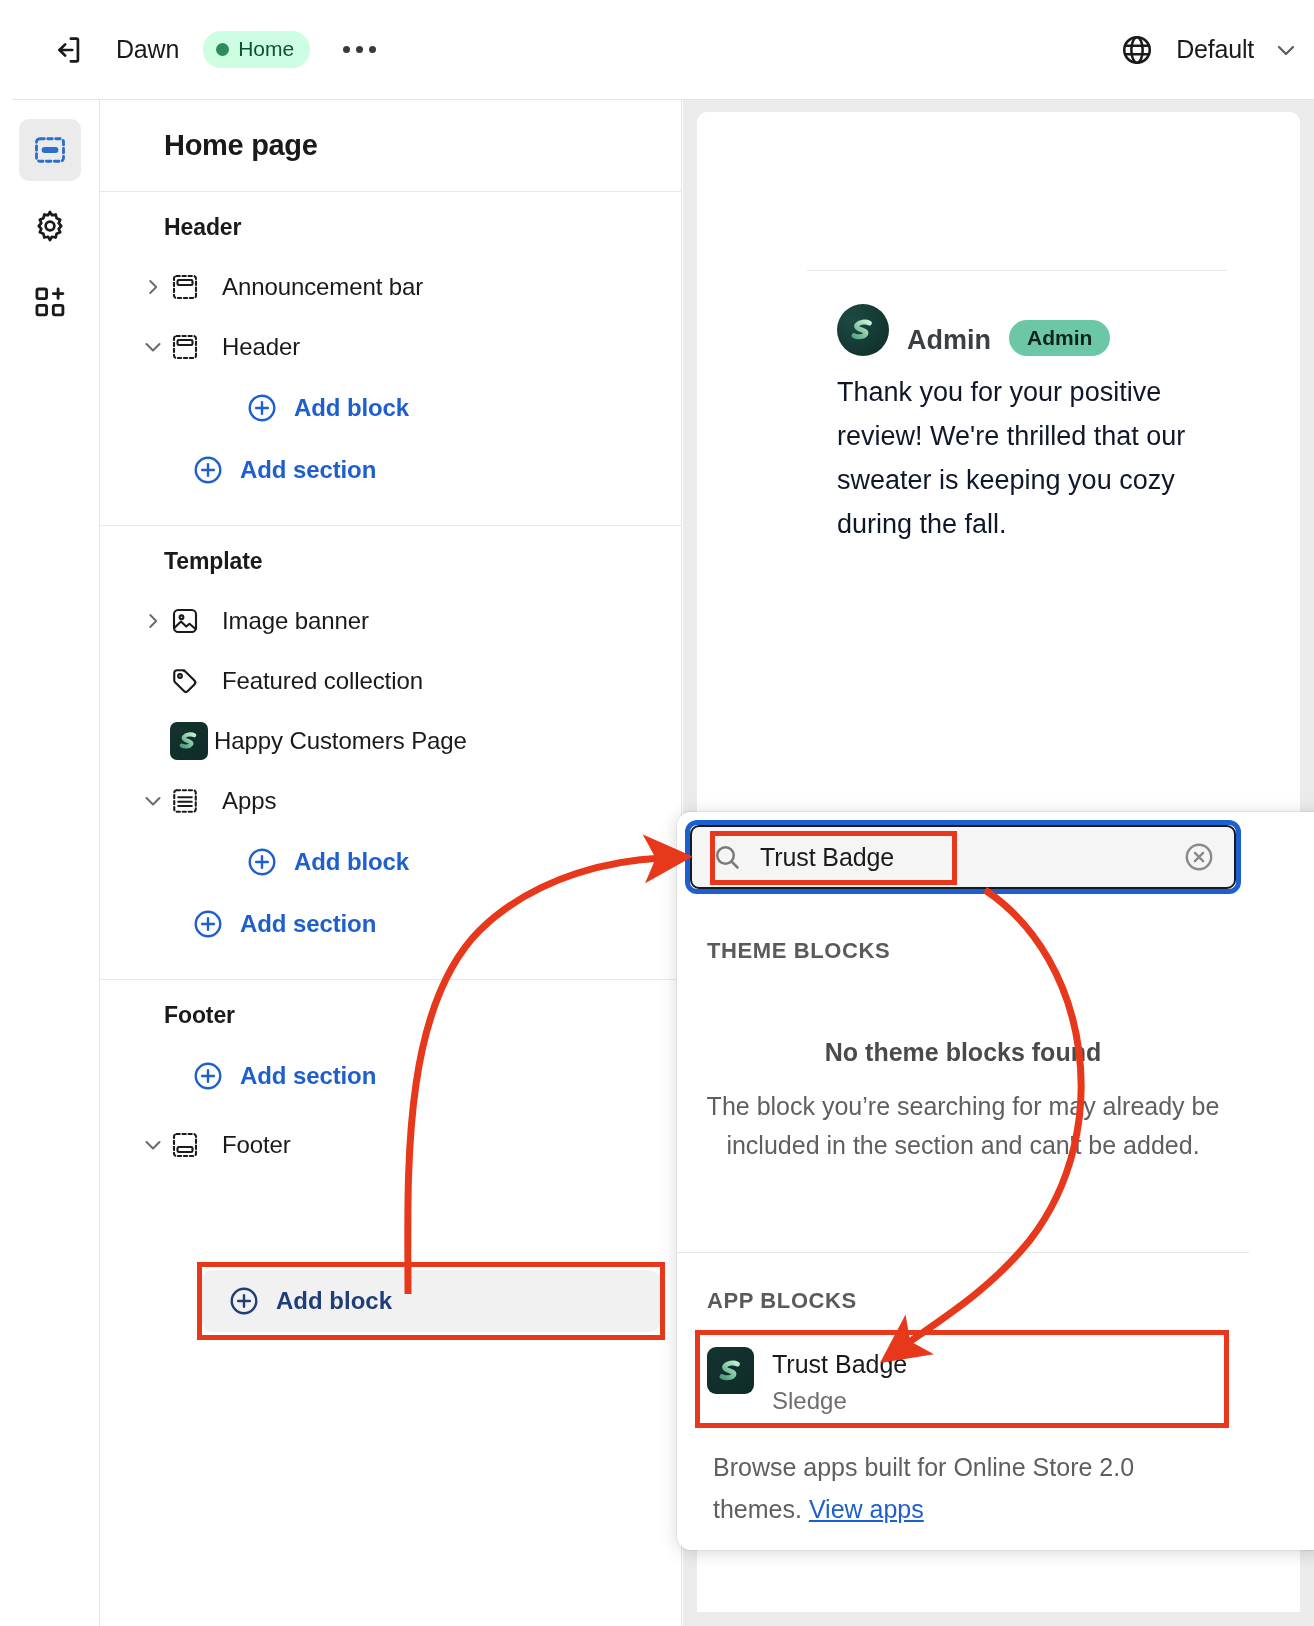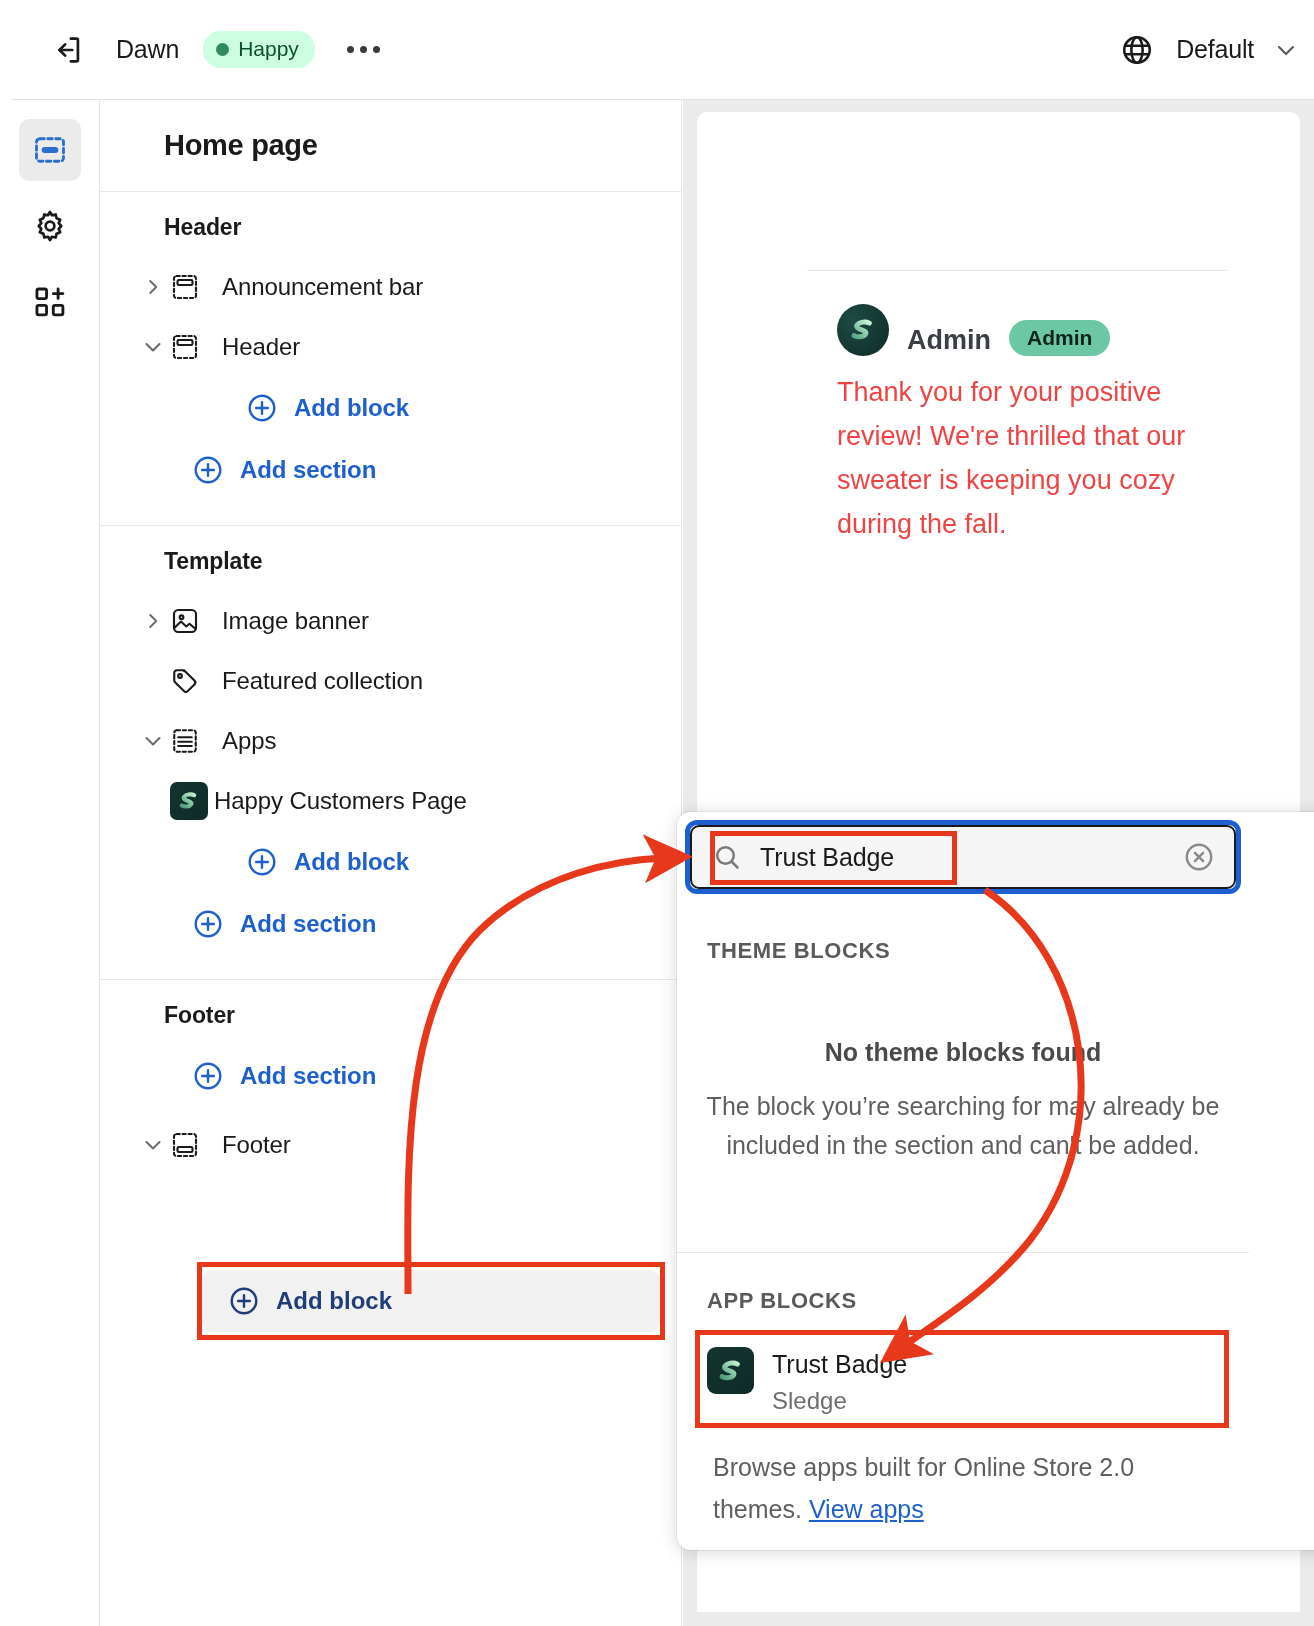--- a/index.html
+++ b/index.html
@@ -130,21 +130,21 @@
     background: radial-gradient(circle at 30% 30%, #1d4a43, #0e2b27);
     display:flex; align-items:center; justify-content:center; overflow:hidden;
   }
   .author-name { font-size: 27px; font-weight: bold; color:#3b3f45; }
   .author-badge {
     background:#6cc7a5; color:#10241d; border-radius: 22px; padding: 6px 18px;
     font-size: 21px; font-weight: bold;
   }
   .rev-reply {
     position: absolute; left: 140px; top: 258px; width: 390px;
-    font-size: 27px; line-height: 44px; color:#ef4444;
+    font-size: 27px; line-height: 44px; color:#0f172a;
   }
 
   
   .popover {
     position: absolute; left: 677px; top: 812px; width: 656px; height: 738px;
     background: #ffffff; border-radius: 14px;
     box-shadow: 0 2px 18px rgba(0,0,0,0.16), 0 0 0 1px rgba(0,0,0,0.05);
     z-index: 10; overflow: hidden;
   }
   .search-focus {
@@ -209,21 +209,21 @@
       <div class="exit-btn">
         <svg width="34" height="34" viewBox="0 0 24 24" fill="none" stroke="#1a1a1a" stroke-width="1.9" stroke-linecap="round" stroke-linejoin="round">
           <path d="M14 4h4a1 1 0 0 1 1 1v14a1 1 0 0 1-1 1h-4"></path>
           <path d="M10 8 6 12l4 4"></path>
           <path d="M6 12h9"></path>
         </svg>
       </div>
       <div class="theme-name">Dawn</div>
       <div class="live-badge">
         <span class="live-dot"></span>
-        <span>Happy</span>
+        <span>Home</span>
       </div>
       <div class="dots-btn">
         <span></span>
           <span></span>
           <span></span>
       </div>
     </div>
     <div class="topbar-right">
       <div class="globe-wrap">
         <svg width="34" height="34" viewBox="0 0 24 24" fill="none" stroke="#1a1a1a" stroke-width="1.8">
@@ -345,50 +345,50 @@
 
       <div class="row">
         <span class="caret-spacer"></span>
         <span class="rowicon">
           <svg width="30" height="30" viewBox="0 0 24 24" fill="none" stroke="#1a1a1a" stroke-width="1.7" stroke-linecap="round" stroke-linejoin="round">
             <path d="M11.4 3.4H5.6A2.2 2.2 0 0 0 3.4 5.6v5.8a2.2 2.2 0 0 0 .64 1.55l7.1 7.1a2.2 2.2 0 0 0 3.1 0l5.3-5.3a2.2 2.2 0 0 0 0-3.1l-7.1-7.1a2.2 2.2 0 0 0-1.55-.65z"></path>
             <circle cx="8" cy="8" r="1.5"></circle>
           </svg>
         </span>
         <span class="rowlabel">Featured collection</span>
-      </div>
-
-      <div class="row">
-        <span class="caret">
-          <svg width="24" height="24" viewBox="0 0 24 24" fill="none" stroke="#6b6b6b" stroke-width="2.1" stroke-linecap="round" stroke-linejoin="round">
-              <path d="M5.5 9 12 15.5 18.5 9"></path>
-            </svg>
-        </span>
-        <span class="rowicon">
-          <svg width="30" height="30" viewBox="0 0 24 24" fill="none" stroke="#1a1a1a" stroke-width="1.7" stroke-linecap="round">
-            <rect x="3.4" y="3.4" width="17.2" height="17.2" rx="2" stroke-dasharray="2.6 2.2"></rect>
-            <path d="M6.6 9h10.8M6.6 12.6h10.8M6.6 16h10.8"></path>
-          </svg>
-        </span>
-        <span class="rowlabel">Apps</span>
       </div>
 
       <div class="row indent1">
         <span class="applogo">
           <svg width="28" height="28" viewBox="0 0 32 32">
             <defs>
                 <linearGradient id="sg1" x1="0" y1="1" x2="1" y2="0">
               <stop offset="0%" stop-color="#4e9d7c"></stop>
                   <stop offset="100%" stop-color="#bdf0cd"></stop>
             </linearGradient>
               </defs>
             <path d="M22 9.5c-3.6-2-9.5-1-11.5 1.6-1.6 2 .6 3.6 3.6 4.6 3.2 1.1 5.6 2.1 4.3 4.2-1.7 2.7-7.6 3.2-10.8 1.3" fill="none" stroke="url(#sg1)" stroke-width="4.6" stroke-linecap="round"></path>
           </svg>
         </span>
         <span class="rowlabel">Happy Customers Page</span>
+      </div>
+
+      <div class="row">
+        <span class="caret">
+          <svg width="24" height="24" viewBox="0 0 24 24" fill="none" stroke="#6b6b6b" stroke-width="2.1" stroke-linecap="round" stroke-linejoin="round">
+              <path d="M5.5 9 12 15.5 18.5 9"></path>
+            </svg>
+        </span>
+        <span class="rowicon">
+          <svg width="30" height="30" viewBox="0 0 24 24" fill="none" stroke="#1a1a1a" stroke-width="1.7" stroke-linecap="round">
+            <rect x="3.4" y="3.4" width="17.2" height="17.2" rx="2" stroke-dasharray="2.6 2.2"></rect>
+            <path d="M6.6 9h10.8M6.6 12.6h10.8M6.6 16h10.8"></path>
+          </svg>
+        </span>
+        <span class="rowlabel">Apps</span>
       </div>
 
       <div class="addrow addblock-row">
         <span class="plus">
           <svg width="32" height="32" viewBox="0 0 24 24" fill="none" stroke="#1e5fce" stroke-width="1.8" stroke-linecap="round">
               <circle cx="12" cy="12" r="9.2"></circle>
               <path d="M12 7.6v8.8M7.6 12h8.8"></path>
             </svg>
         </span>
         <span>Add block</span>

